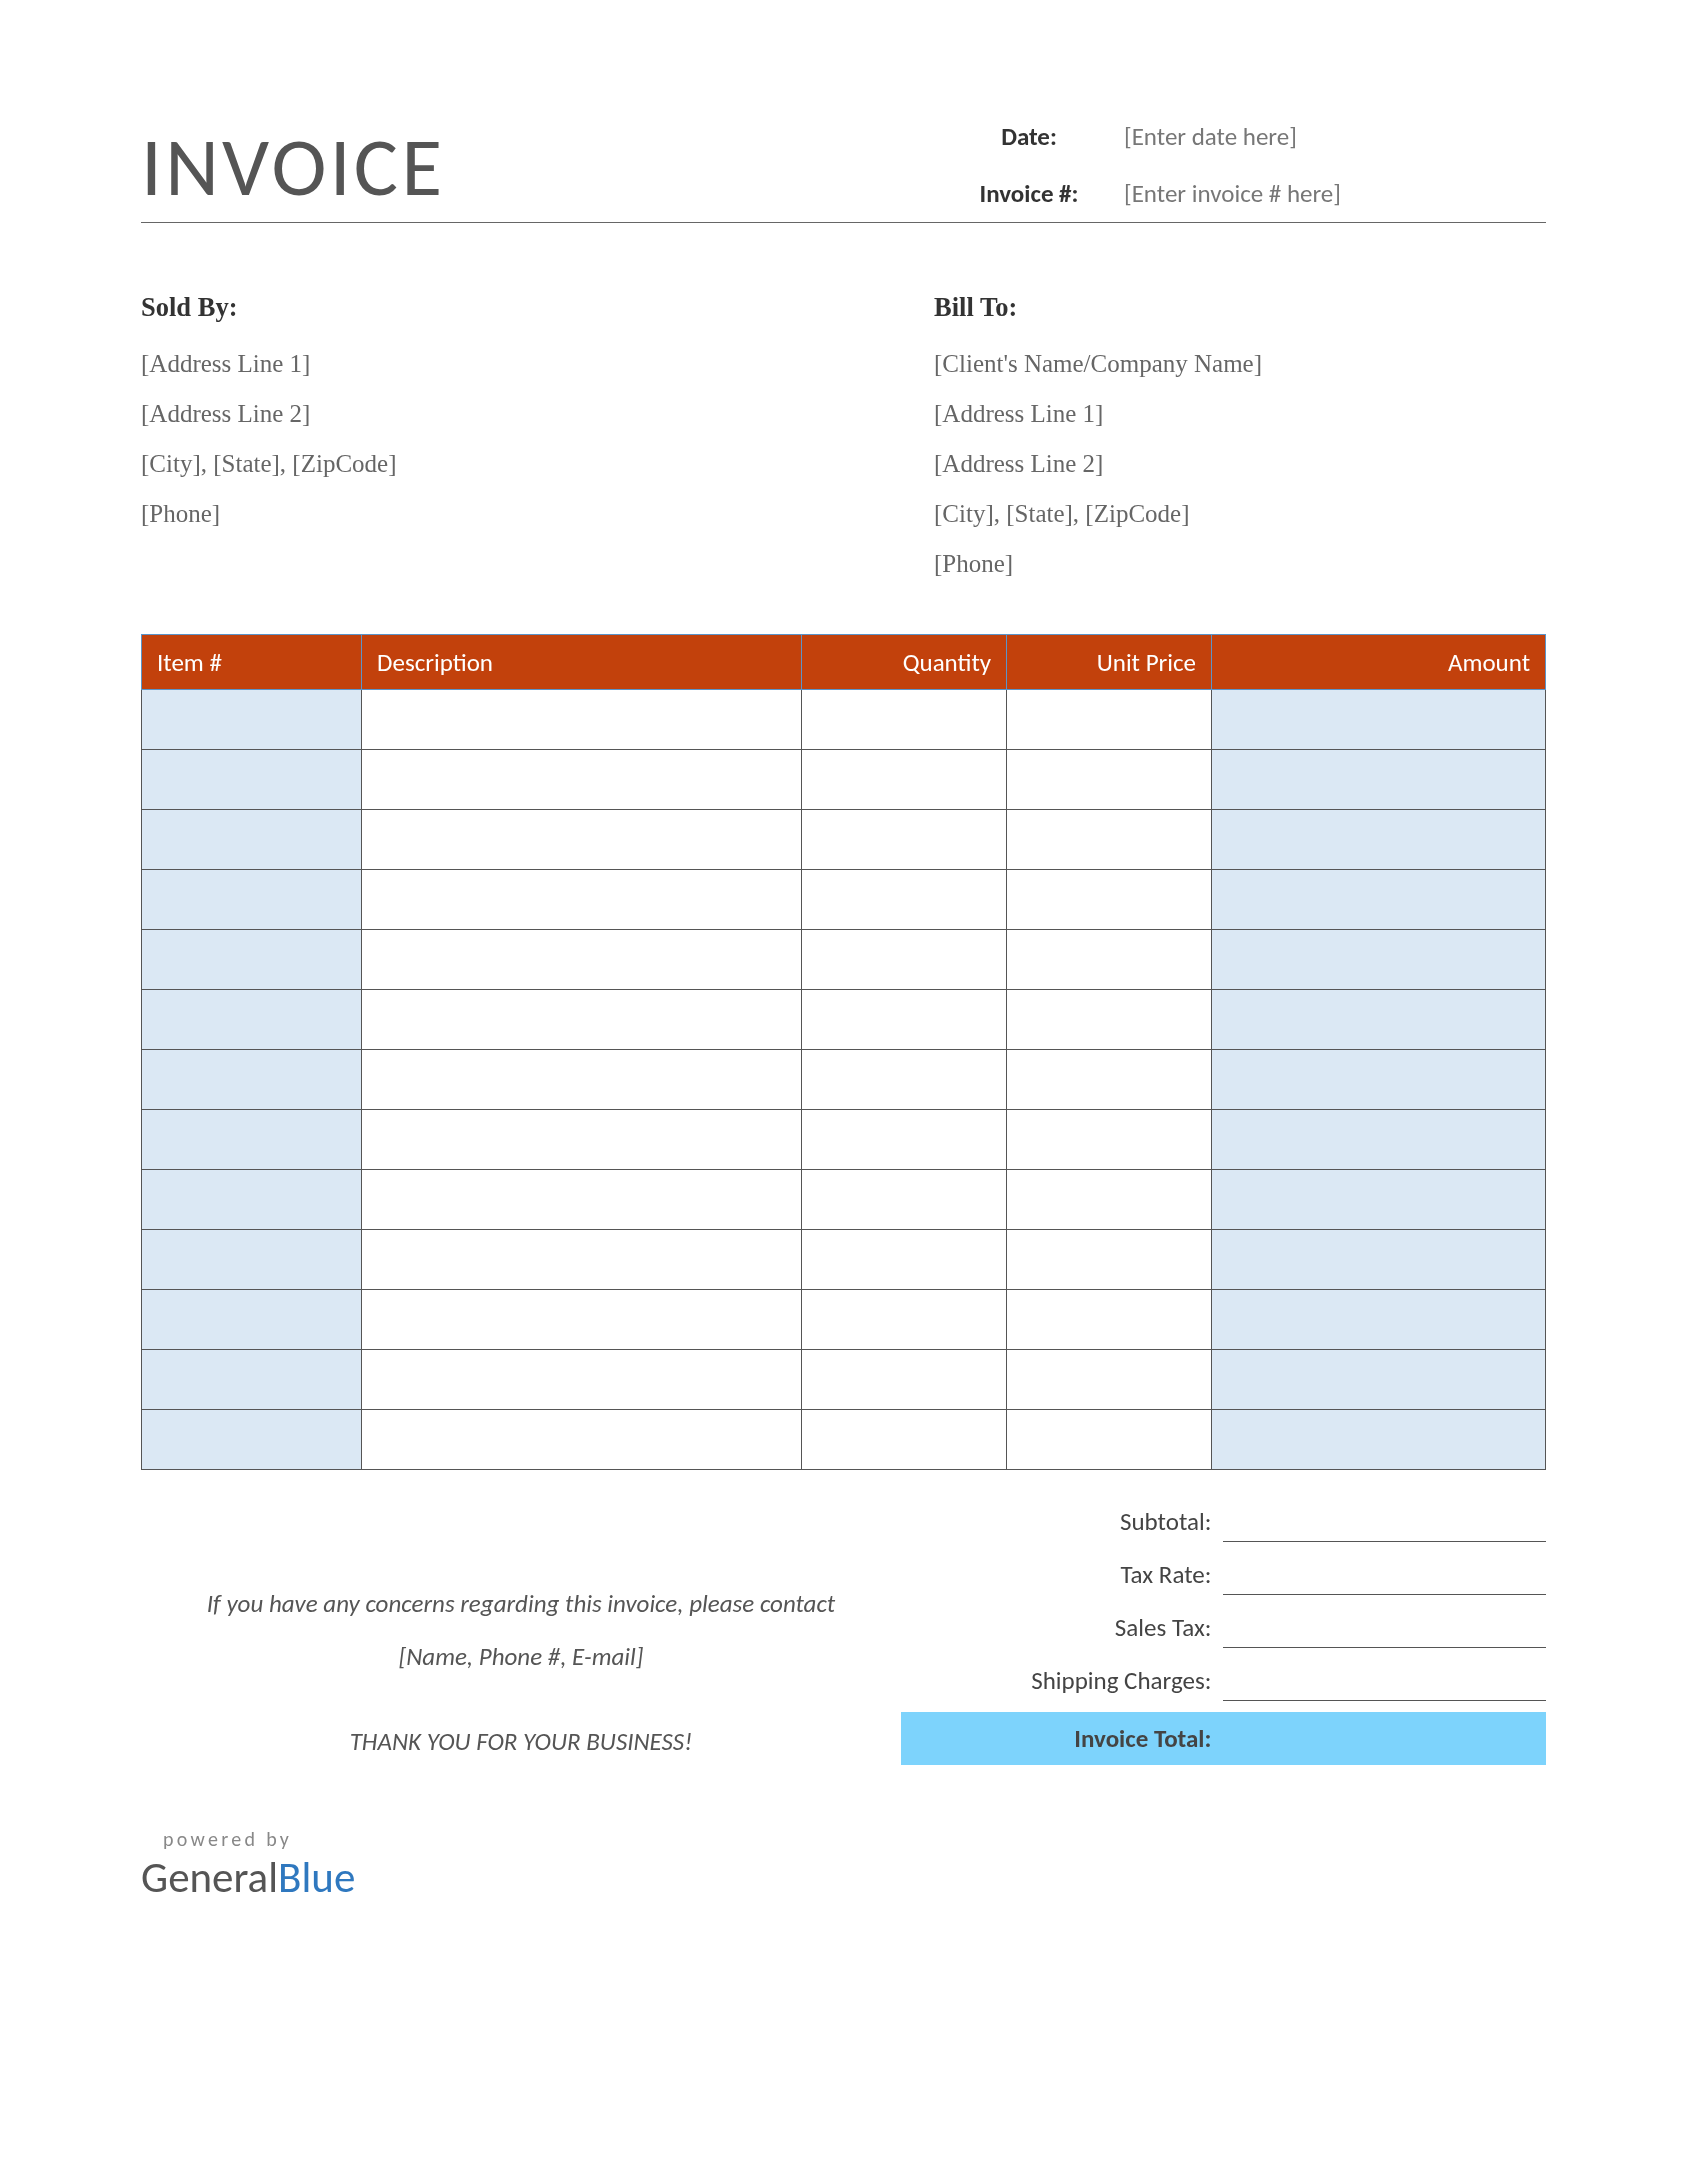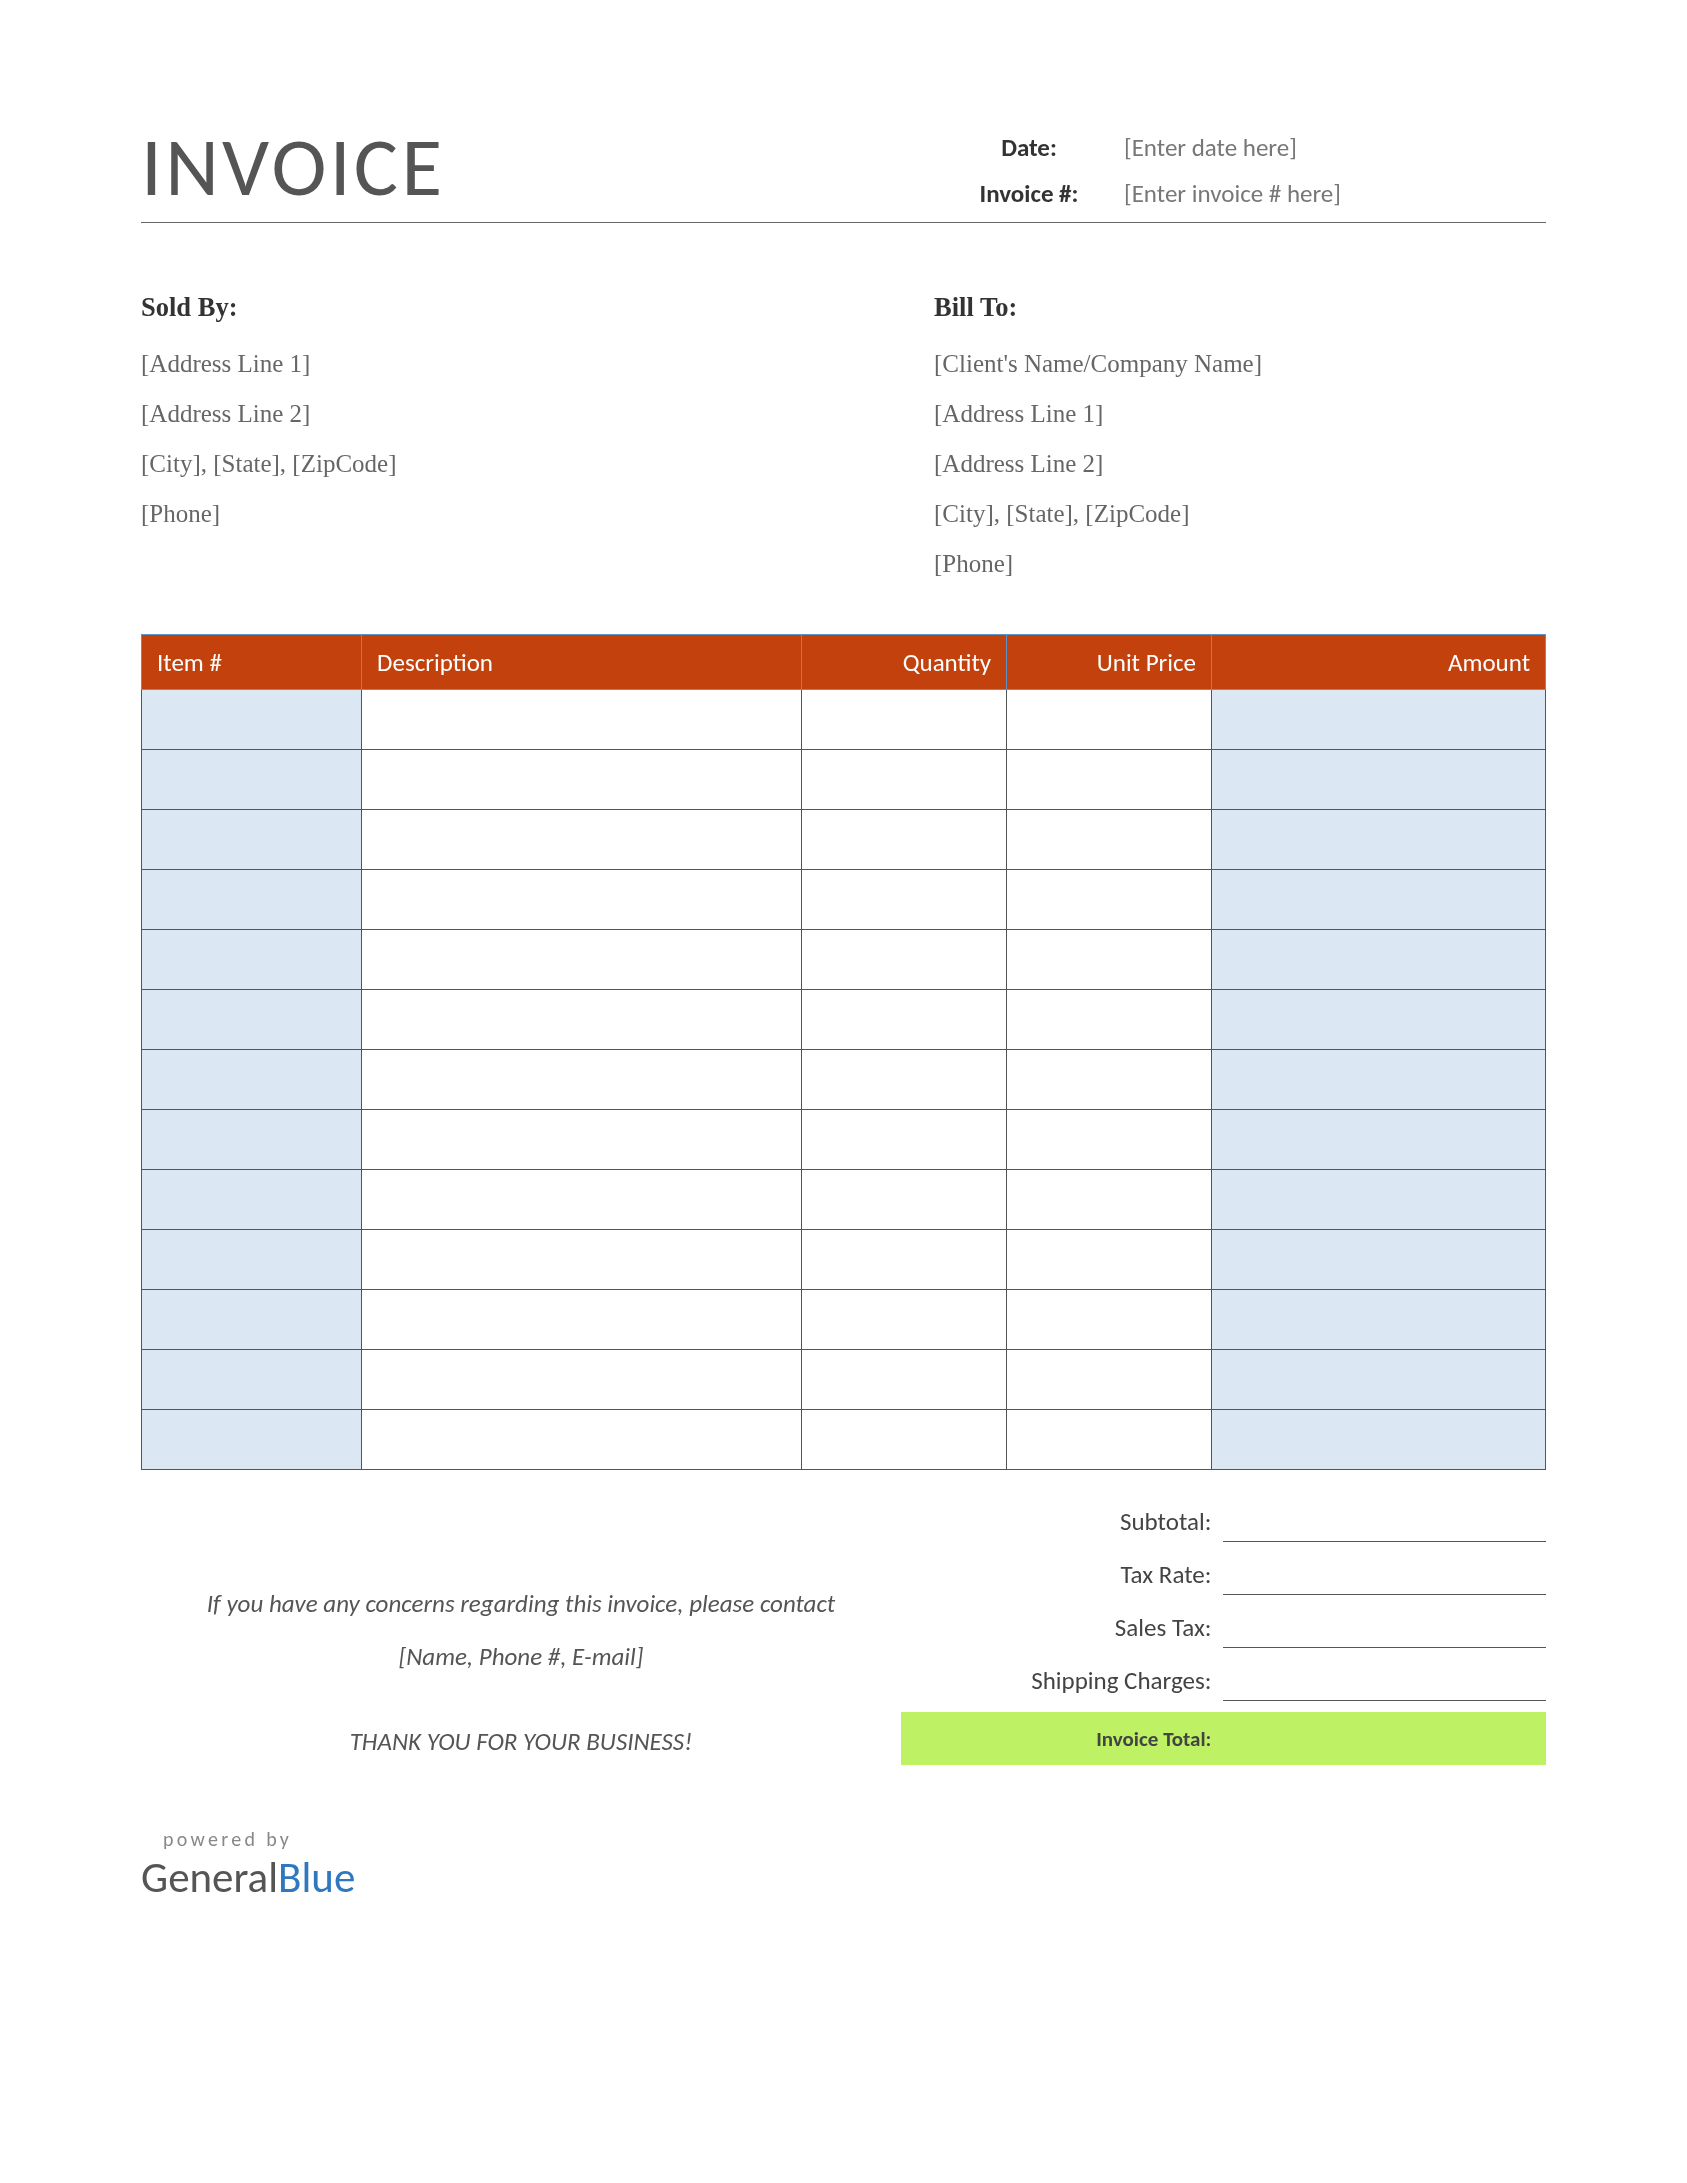--- a/index.html
+++ b/index.html
@@ -22,21 +22,21 @@
   .title {
     font-size: 83px;
     font-weight: 300;
     letter-spacing: 3.3px;
     color: #555;
   }
   .meta-block {
     flex: 0 0 612px;
     display: flex;
     flex-direction: column;
-    gap: 15px;
+    gap: 26px;
     font-size: 25px;
     color: #444;
     padding-bottom: 8.3px;
   }
   .meta-line { display: flex; }
   .meta-label { width: 190px; font-weight: 600; color: #333; }
   .meta-value { color: #777; }
   .parties {
     display: flex;
     margin-top: 58px;
@@ -104,22 +104,22 @@
   .tot-label { flex: 1; text-align: right; padding-right: 11.6px; color: #444; }
   .tot-val {
     flex: 0 0 323px;
     border-bottom: 1.7px solid #555;
     height: 41px;
   }
   .tot-total {
     display: flex;
     align-items: center;
     height: 53px;
-    font-size: 21px;
-    background: #bef264;
+    font-size: 25px;
+    background: #7dd3fc;
     margin-top: 5px;
     font-weight: 700;
     color: #333;
   }
   .tot-total .tot-val { border: none; }
   .footer {
     margin-top: 58px;
     color: #777;
   }
   .powered { font-size: 20px; letter-spacing: 3.3px; color: #888; margin-left: 22px; }

